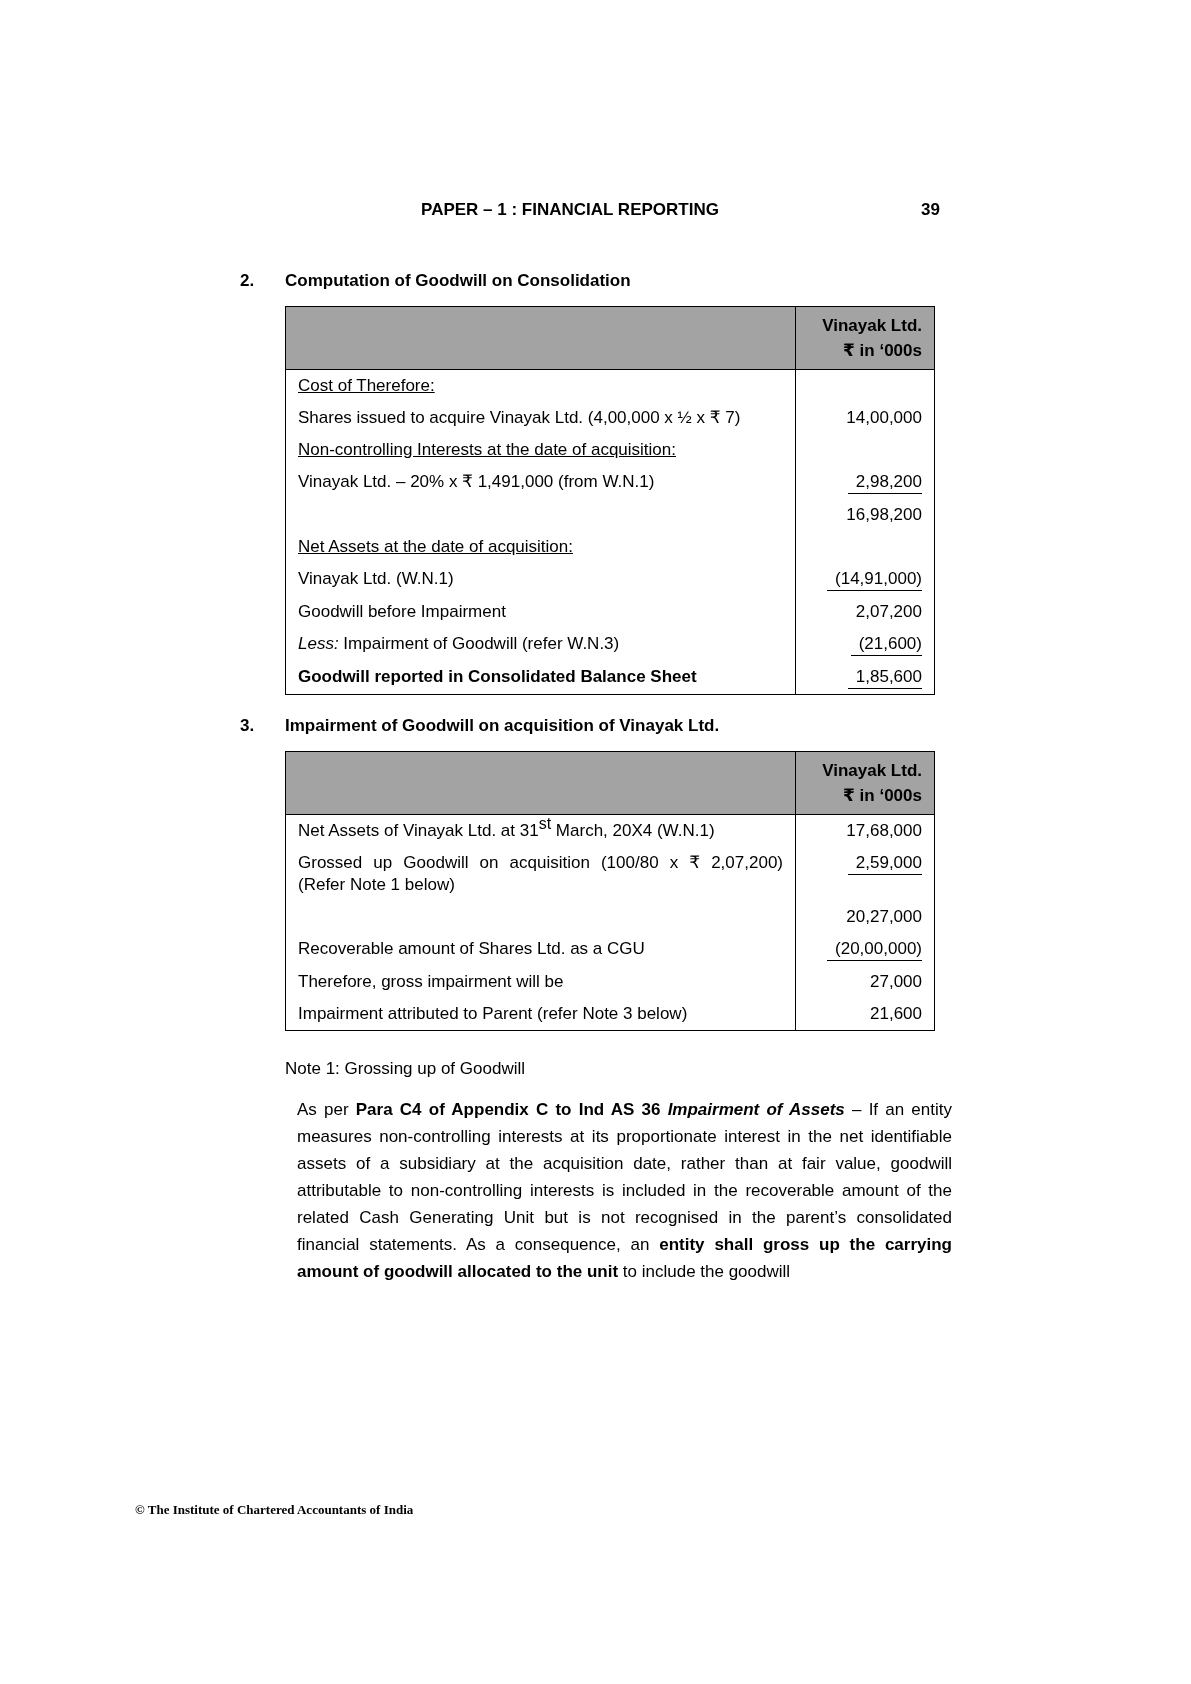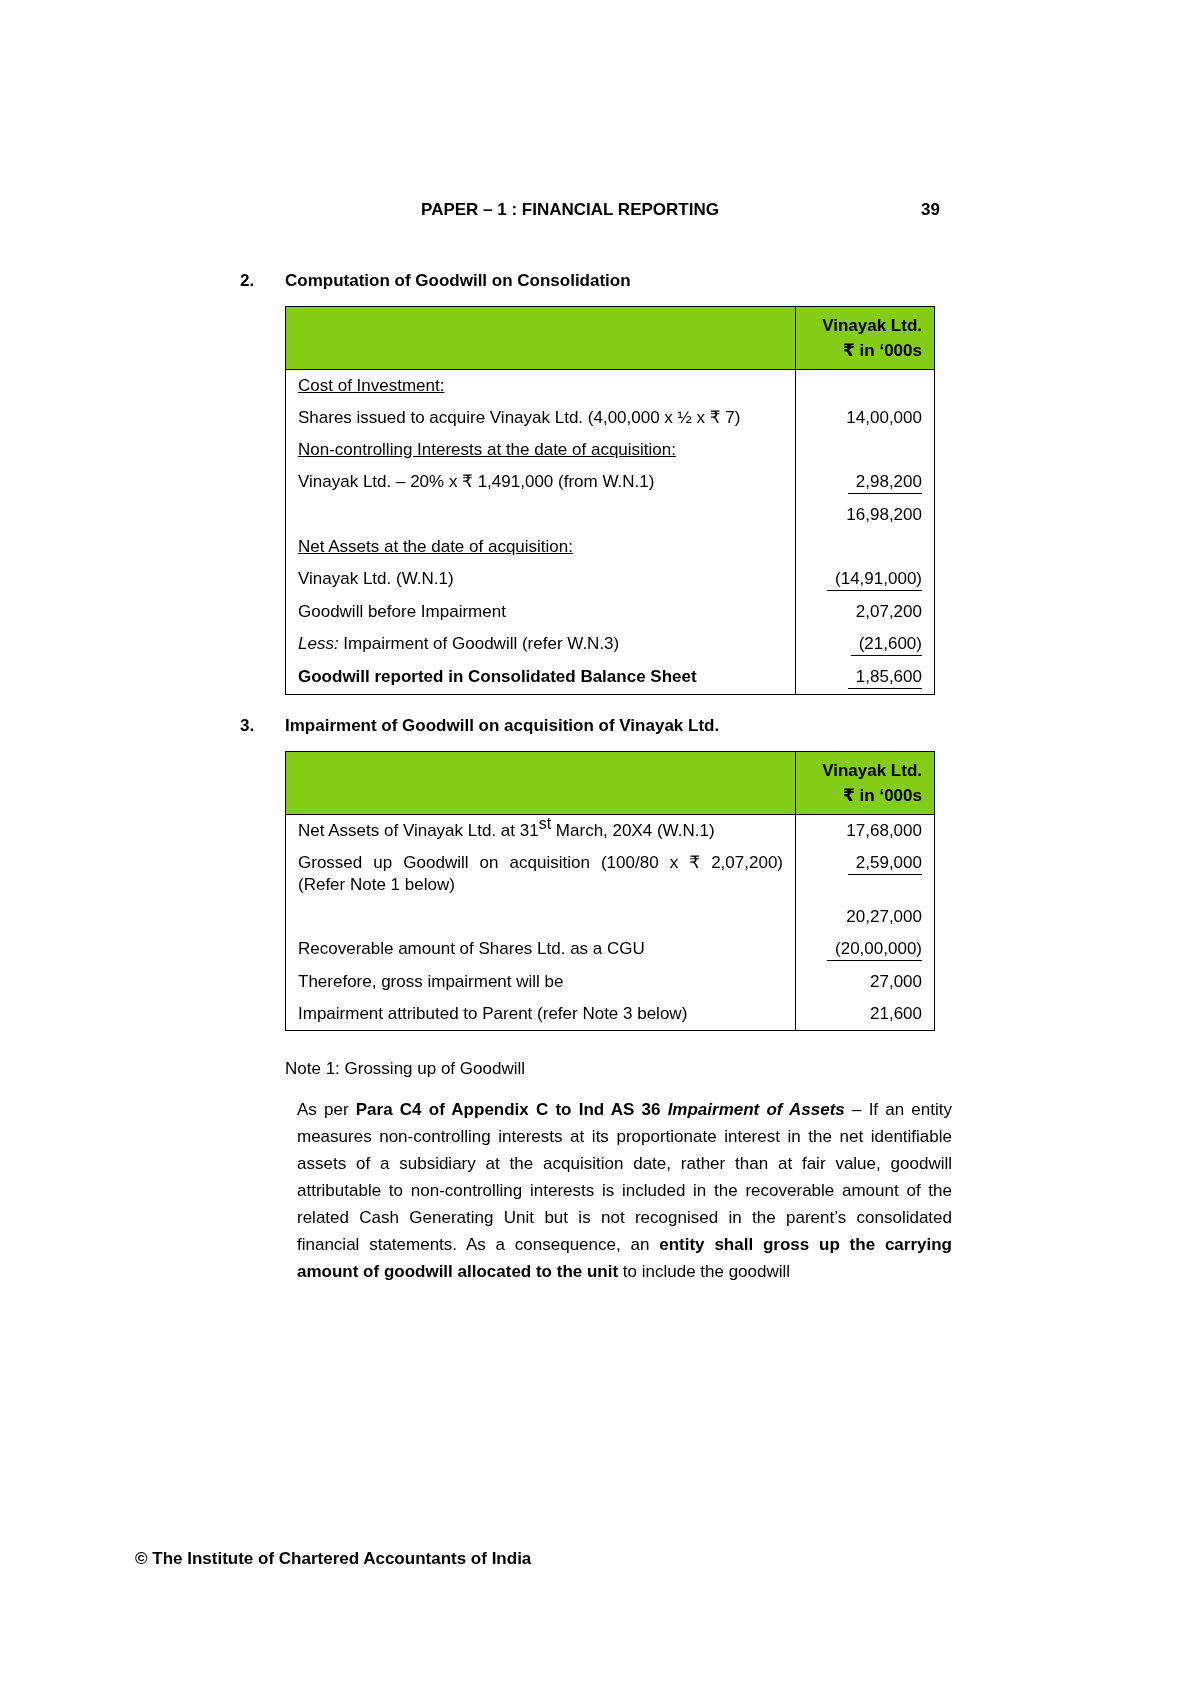--- a/index.html
+++ b/index.html
@@ -48,21 +48,21 @@
   table.fin th, table.fin td {
     padding: 5px 12px;
     vertical-align: top;
     line-height: 22px;
   }
   table.fin th:first-child, table.fin td:first-child {
     width: 510px;
     border-right: 1px solid #000;
   }
   table.fin thead th {
-    background: #84cc16;
+    background: #a3a3a3;
     border-bottom: 1px solid #000;
     font-weight: bold;
     text-align: right;
     line-height: 25px;
     padding-top: 6px;
     padding-bottom: 6px;
   }
   td.val { text-align: right; margin-top: 23px; }
   td.lbl.just { text-align: justify; }
   .u { text-decoration: underline; }
@@ -82,24 +82,24 @@
   }
   .note-para {
     margin-left: 57px;
     width: 655px;
     text-align: justify;
     line-height: 27px;
   }
   .page-footer {
     position: absolute;
     left: 135px;
-    top: 1549px;
-    font-family: Liberation Sans, sans-serif;
-    font-weight: bold;
-    font-size: 17px;
+    top: 1502px;
+    font-family: Liberation Serif, serif;
+    font-weight: bold;
+    font-size: 13px;
   }
 </style>
 </head>
 <body>
 
 <div class="page">
   <div class="content">
 
     <div class="page-header">
       <span class="header-title">PAPER – 1 : FINANCIAL REPORTING</span>
@@ -116,21 +116,21 @@
         <tr>
           <th></th>
           <th>
             <div>Vinayak Ltd.</div>
             <div>₹ in ‘000s</div>
           </th>
         </tr>
       </thead>
       <tbody>
         <tr>
-          <td class="lbl"><span class="u">Cost of Investment:</span></td>
+          <td class="lbl"><span class="u">Cost of Therefore:</span></td>
           <td class="val"><span></span></td>
         </tr>
         <tr>
           <td class="lbl"><span>Shares issued to acquire Vinayak Ltd. (4,00,000 x ½ x ₹ 7)</span></td>
           <td class="val"><span>14,00,000</span></td>
         </tr>
         <tr>
           <td class="lbl"><span class="u">Non-controlling Interests at the date of acquisition:</span></td>
           <td class="val"><span></span></td>
         </tr>

